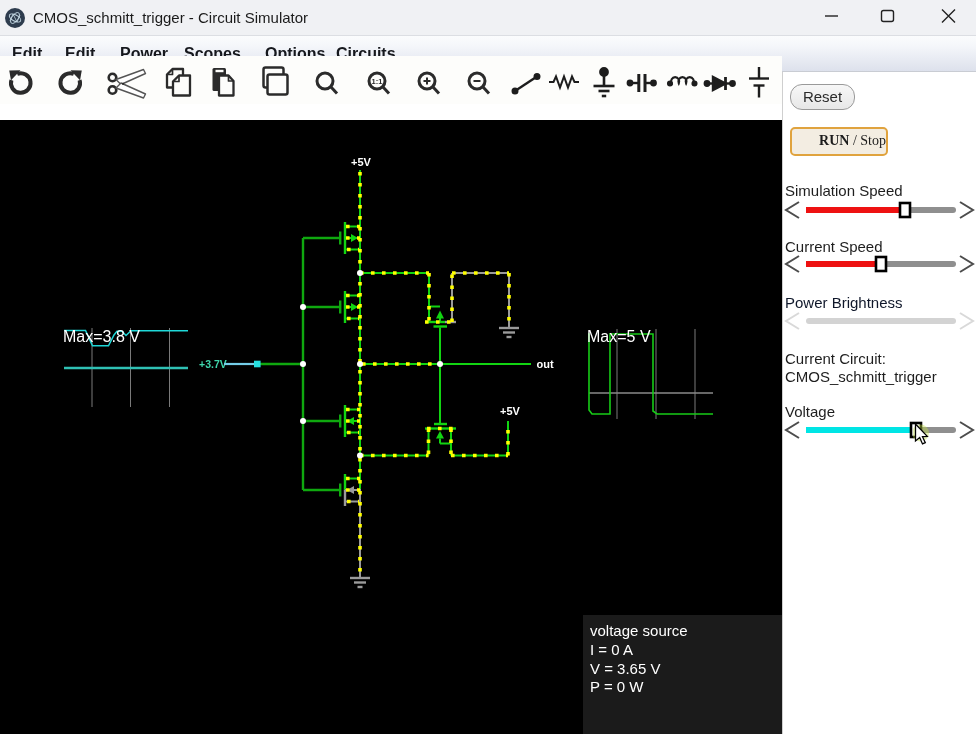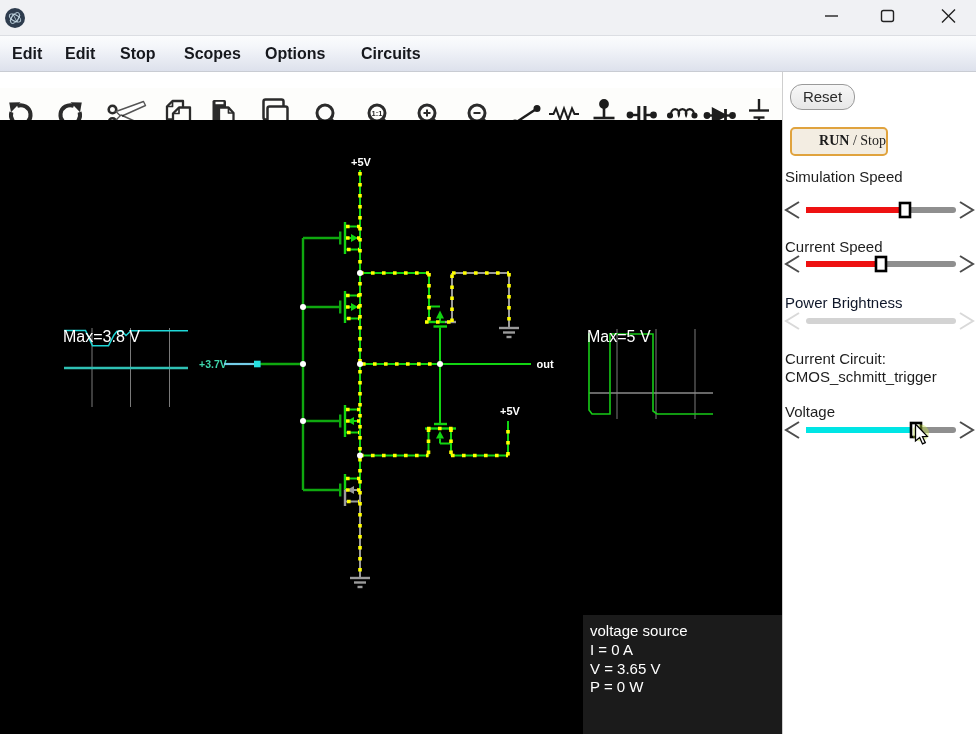--- a/index.html
+++ b/index.html
@@ -3,53 +3,54 @@
 <meta charset="utf-8">
 <style>
   html,body{margin:0;padding:0;}
   body{width:976px;height:734px;overflow:hidden;font-family:"Liberation Sans",sans-serif;background:#fff;position:relative;}
   .titlebar{position:absolute;left:0;top:0;width:976px;height:35px;background:#f0f1f4;}
   .titlebar .ticon{position:absolute;left:5px;top:8px;width:20px;height:20px;}
   .titlebar .ttext{position:absolute;left:33px;top:9px;font-size:15px;color:#1b1b1b;letter-spacing:0px;}
   .winbtn{position:absolute;top:0;height:35px;}
   .menubar{position:absolute;left:0;top:35px;width:976px;height:37px;background:linear-gradient(#fbfcfd,#f4f6fa 30%,#dde1ec);border-bottom:1px solid #c9ccd3;border-top:1px solid #dcdee3;box-sizing:border-box;}
   .menubar span{font-size:16px;font-weight:bold;color:#16181d;position:absolute;top:9px;}
-  .toolbar{position:absolute;left:0;top:88px;width:782px;height:48px;background:#fdfdfb;}
+  .toolbar{position:absolute;left:0;top:56px;width:782px;height:48px;background:#fdfdfb;}
   .rpanel{position:absolute;left:783px;top:72px;width:193px;height:662px;background:#ffffff;}
   .vborder{position:absolute;left:782px;top:72px;width:1px;height:662px;background:#cfcfcf;}
   .canvas{position:absolute;left:0;top:120px;width:782px;height:614px;background:#000;}
   .resetbtn{position:absolute;left:7px;top:12px;width:63px;height:24px;background:linear-gradient(#f7f7f7,#e7e7e7);border:1px solid #9a9a9a;border-radius:12px;font-size:15px;color:#2b2b2b;text-align:center;line-height:23px;}
   .runbtn{position:absolute;left:7px;top:55px;width:94px;height:25px;background:#f3ede2;border:2px solid #e0a33e;border-radius:5px;font-size:14px;color:#1c1c1c;text-align:right;line-height:24px;font-family:Liberation Serif, serif;}
   .plabel{position:absolute;left:2px;font-size:15px;color:#1e1e1e;}
   .slider{position:absolute;left:0;width:193px;}
 </style>
 </head>
 <body>
 <div class="titlebar">
   <svg class="ticon" viewBox="0 0 20 20">
     <circle cx="10" cy="10" r="10" fill="#2e3c4e"></circle>
     <g stroke="#cfe3ee" stroke-width="0.9" fill="none" opacity="0.95">
       <ellipse cx="10" cy="10" rx="6.3" ry="3.1" transform="rotate(28 10 10)"></ellipse>
       <ellipse cx="10" cy="10" rx="6.3" ry="3.1" transform="rotate(-55 10 10)"></ellipse>
       <path d="M5 13 L8 6 L12 14 L15 7" stroke-width="0.8"></path>
     </g>
   </svg>
+  <div class="ttext">CMOS_schmitt_trigger - Circuit Simulator</div>
   <svg class="winbtn" style="left:815px;width:161px" width="161" height="35" viewBox="0 0 161 35">
     <line x1="10" y1="16" x2="23" y2="16" stroke="#222" stroke-width="1.4"></line>
     <rect x="66.5" y="10.5" width="12" height="11" rx="2" fill="none" stroke="#222" stroke-width="1.4"></rect>
     <path d="M127 9.5 L140 22.5 M140 9.5 L127 22.5" stroke="#222" stroke-width="1.4"></path>
   </svg>
 </div>
 <div class="menubar">
   <span style="left:12px">Edit</span>
   <span style="left:65px">Edit</span>
-  <span style="left:120px">Stop</span>
+  <span style="left:120px">Power</span>
   <span style="left:184px">Scopes</span>
   <span style="left:265px">Options</span>
-  <span style="left:361px">Circuits</span>
+  <span style="left:336px">Circuits</span>
 </div>
 <div class="toolbar">
   <svg width="782" height="48" viewBox="0 0 782 48" id="toolicons">
     <g stroke="#2b2b2b" fill="none" stroke-width="4">
       <path d="M11.4 24.1 A 9.8 9.8 0 1 0 17.2 17.9"></path>
       <path d="M79.6 24.1 A 9.8 9.8 0 1 1 73.8 17.9"></path>
     </g>
     <polygon points="9.2,14.5 20.5,14.2 11,24.3" fill="#2b2b2b"></polygon>
     <polygon points="81.8,14.5 70.5,14.2 80,24.3" fill="#2b2b2b"></polygon>
     <g>
@@ -128,21 +129,21 @@
       <line x1="749" y1="22.5" x2="769" y2="22.5"></line>
       <line x1="753.5" y1="29.5" x2="764.5" y2="29.5"></line>
       <line x1="759" y1="30" x2="759" y2="41.5"></line>
     </g>
   </svg>
 </div>
 <div class="vborder"></div>
 <div class="rpanel">
   <div class="resetbtn">Reset</div>
   <div class="runbtn"><b>RUN</b> / Stop</div>
-  <div class="plabel" style="top:96px">Simulation Speed</div>
+  <div class="plabel" style="top:110px">Simulation Speed</div>
   <svg class="slider" style="top:127.5px" width="193" height="20" viewBox="0 0 193 20">
     <path d="M16 2 L3 10 L16 18" stroke="#4d4d4d" stroke-width="2" fill="none"></path>
     <path d="M177 2 L190 10 L177 18" stroke="#4d4d4d" stroke-width="2" fill="none"></path>
     <rect x="23" y="7" width="150" height="6" rx="3" fill="#8f8f8f"></rect>
     <rect x="23" y="7" width="99" height="6" fill="#ee1111"></rect>
     <rect x="117" y="3" width="10" height="14" fill="#fff" stroke="#000" stroke-width="2.6"></rect>
   </svg>
   <div class="plabel" style="top:166px">Current Speed</div>
   <svg class="slider" style="top:182px" width="193" height="20" viewBox="0 0 193 20">
     <path d="M16 2 L3 10 L16 18" stroke="#4d4d4d" stroke-width="2" fill="none"></path>

